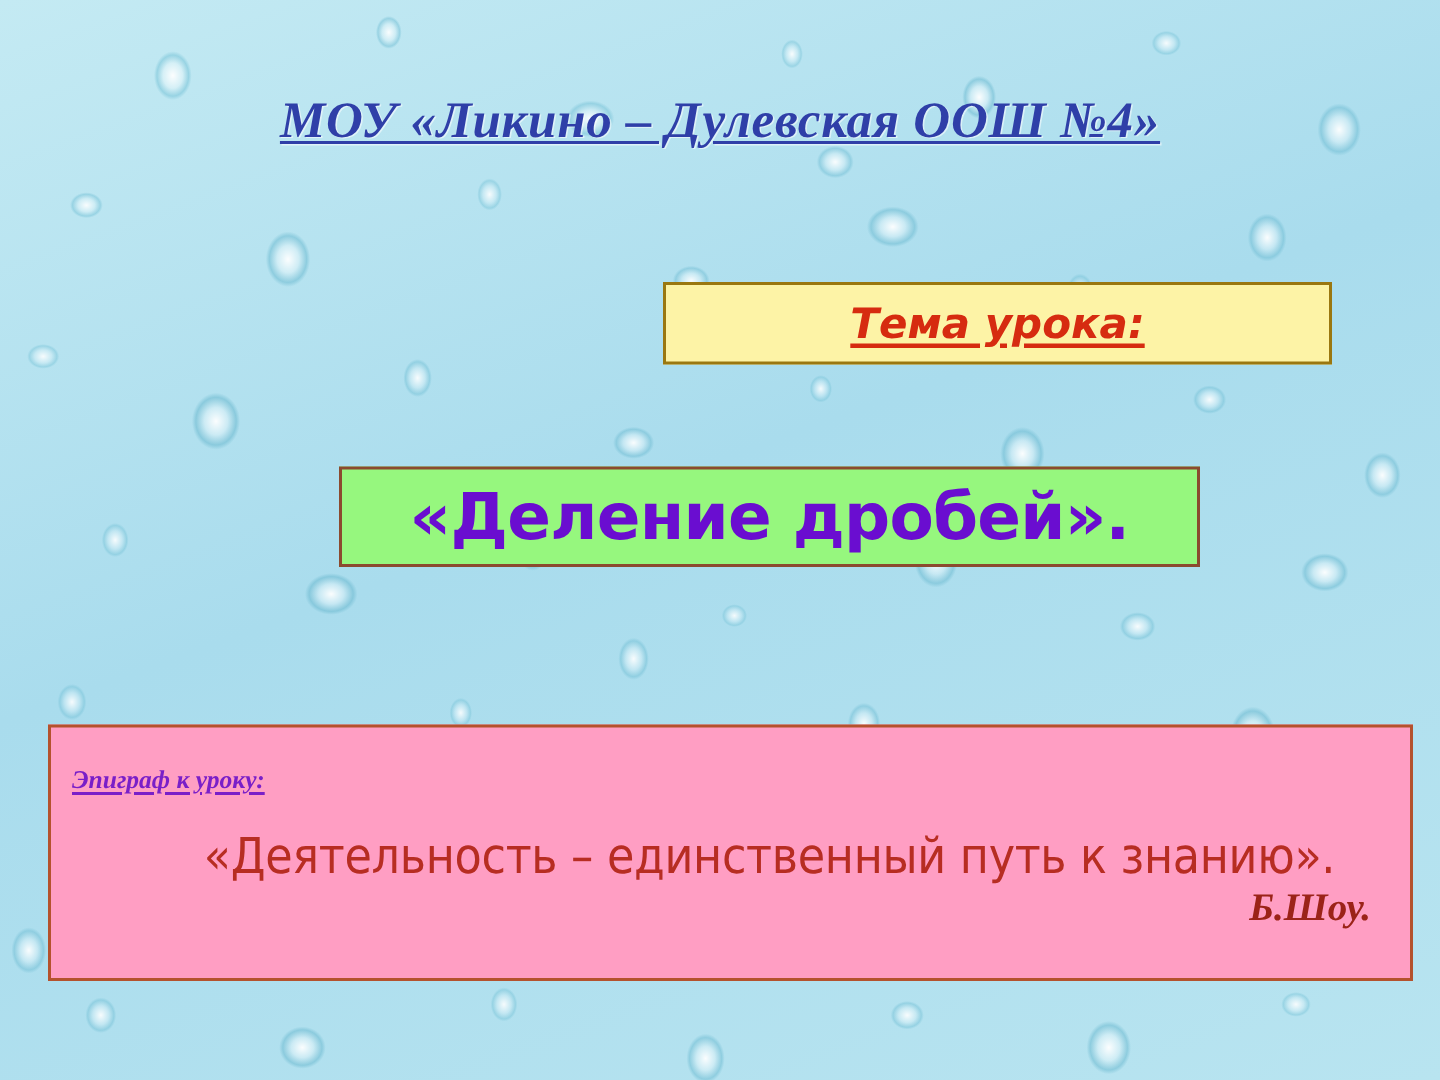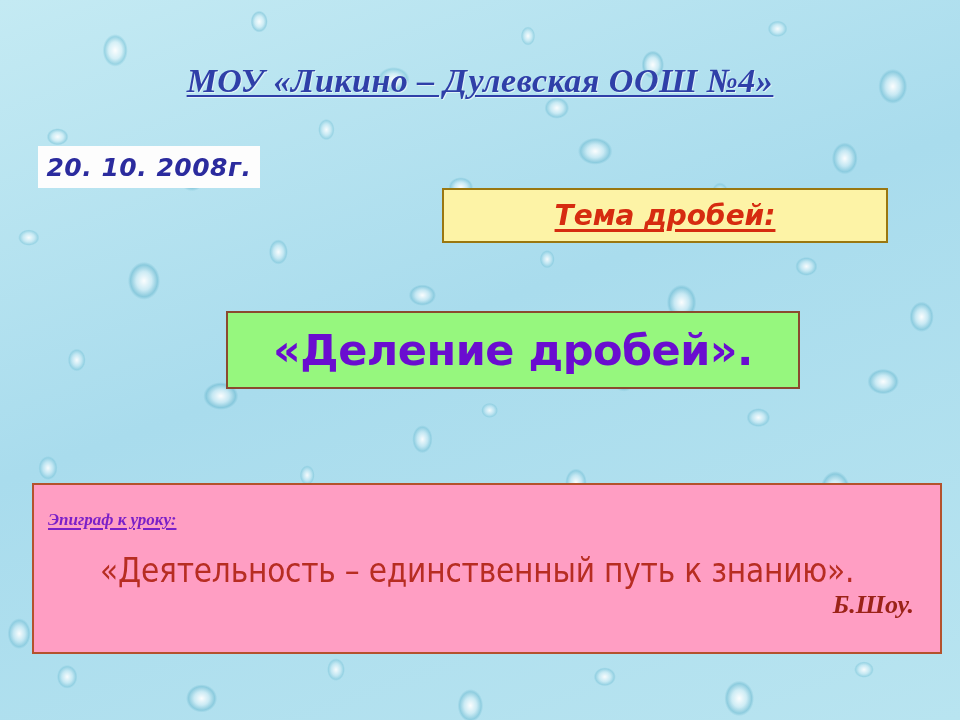--- a/index.html
+++ b/index.html
@@ -151,21 +151,21 @@
     text-decoration-thickness: 3px;
     white-space: nowrap;
   }
 
   
   #topic-box {
     position: absolute;
     left: 226px;
     top: 311px;
     width: 574px;
-    height: 78px;
+    height: 67px;
     background: #96f77e;
     border: 2px solid #8b4a2f;
     box-sizing: border-box;
     display: flex;
     align-items: center;
     justify-content: center;
   }
   #topic-text {
     font-family: "DejaVu Sans", "Liberation Sans", sans-serif;
     font-weight: bold;
@@ -201,20 +201,21 @@
     margin-top: 16px;
   }
   #epigraph-quote {
     margin-top: 21px;
     padding-left: 52px;
     font-family: "DejaVu Sans Condensed", "Liberation Sans Narrow", "Liberation Sans", sans-serif;
     font-size: 33px;
     color: #b72d22;
     white-space: nowrap;
     letter-spacing: -0.2px;
+    text-align: center;
   }
   #epigraph-author {
     margin-top: 0;
     text-align: right;
     padding-right: 12px;
     font-family: "Liberation Serif", "DejaVu Serif", serif;
     font-weight: bold;
     font-style: italic;
     font-size: 26px;
     color: #9b2318;
@@ -223,26 +224,23 @@
 </style>
 </head>
 <body>
 
 <div id="slide">
 
   <div id="bg-texture"></div>
 
   <div id="school-header">МОУ «Ликино – Дулевская ООШ №4»</div>
 
-  <div id="date-box">
-    <span id="date-text">20. 10. 2008г.</span>
-  </div>
 
   <div id="topic-label-box">
-    <span id="topic-label-text">Тема дробей:</span>
+    <span id="topic-label-text">Тема урока:</span>
   </div>
 
   <div id="topic-box">
     <span id="topic-text">«Деление дробей».</span>
   </div>
 
   <div id="epigraph-box">
     <div>
       <span id="epigraph-label">Эпиграф к уроку:</span>
     </div>

